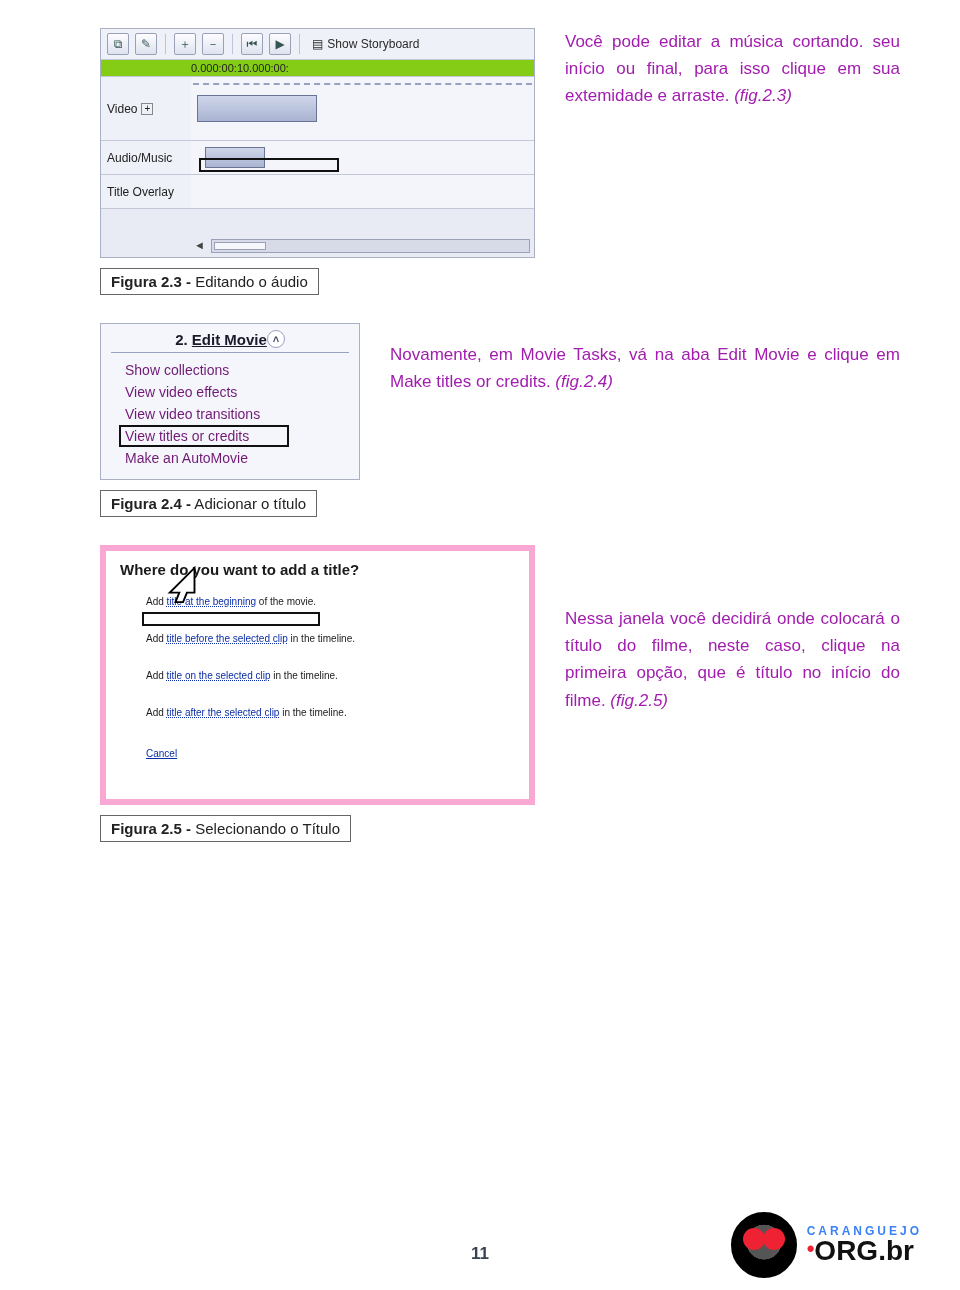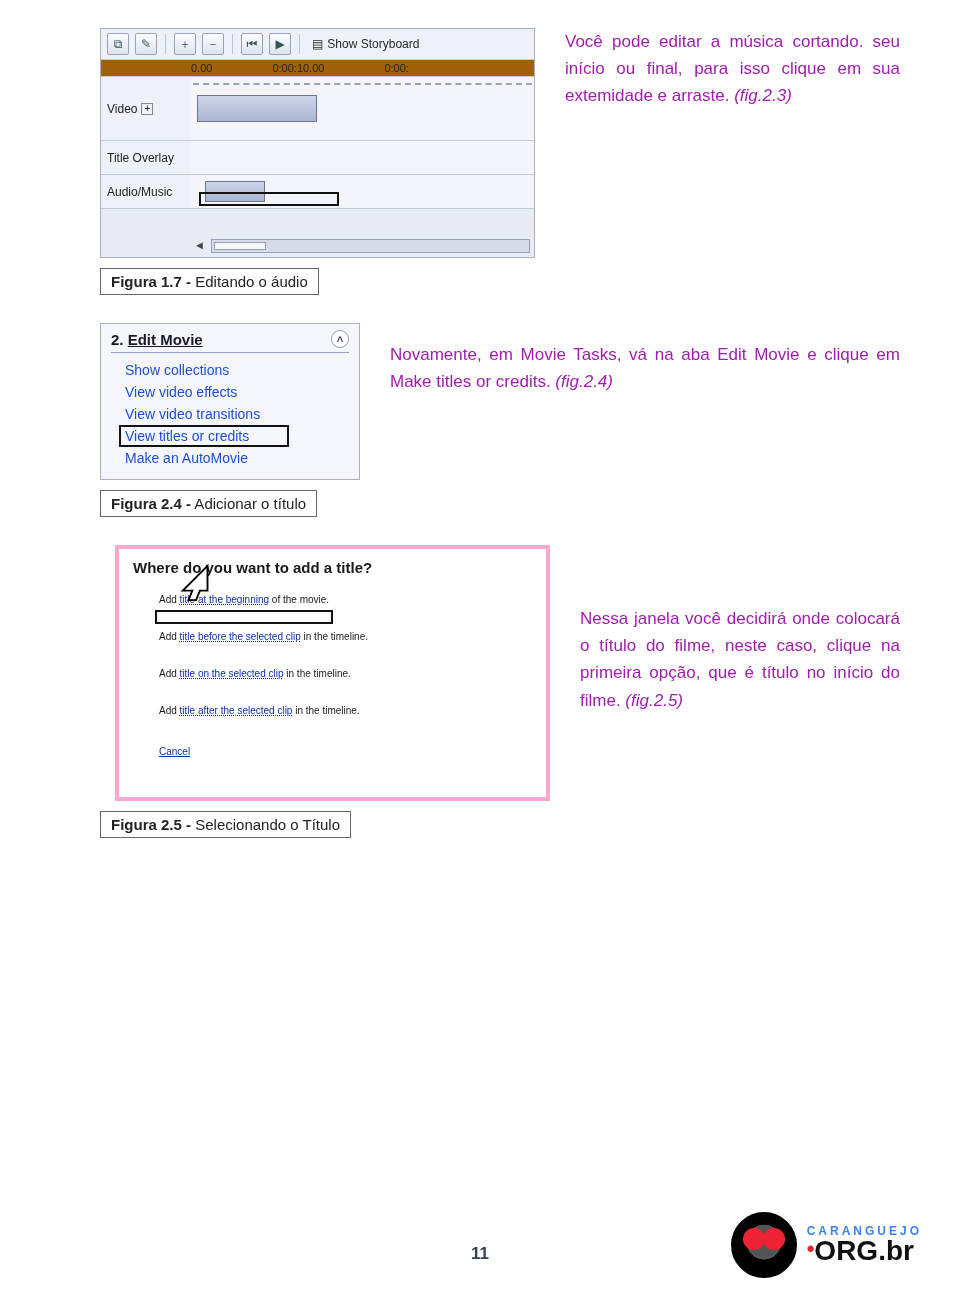--- a/index.html
+++ b/index.html
@@ -35,23 +35,23 @@
     border-radius: 2px; display:flex;align-items:center;justify-content:center;
     font-size: 12px; color:#355;
   }
   .tb-sep { width:1px; height:20px; background:#bfc4d6; margin:0 2px; }
   .tb-storyboard {
     display:flex; align-items:center; gap:4px;
     padding: 0 4px; height:22px;
   }
   .ruler {
     display:flex; font-size:11px; color:#222;
-    padding: 2px 0 2px 90px; gap: 60px;
+    padding: 2px 0 2px 90px; 
     border-bottom:1px solid #c3c8d9;
-    background:#a16207;
+    background:#84cc16;
   }
   .ruler span { position:relative; }
   .track-row { display:flex; align-items:center; border-bottom:1px solid #c3c8d9; height:34px; }
   .track-row.tall { height:64px; }
   .track-label { width:90px; padding-left:6px; font-size:12px; color:#222; background:#eef1f8; height:100%; display:flex; align-items:center; gap:4px;}
   .track-area { flex:1; height:100%; background:#f3f5fa; position:relative; }
   .track-area.dash::before{
     content:""; position:absolute; top:6px; left:2px; right:2px; height:6px;
     border-top:2px dashed #9aa0bf;
   }
@@ -86,38 +86,38 @@
   }
   .caption-box b { font-weight: 700; }
 
   
   .row2 { display:flex; gap:30px; margin-top: 28px; }
   .taskpane {
     width: 260px; border:1px solid #aab0c4; background:#f4f6fb;
     padding: 6px 10px 10px 10px; font-size:14px; color:#2a2a66;
   }
   .taskpane-head {
-    display:flex; align-items:center; justify-content:space-between;
+    display:flex; align-items:center; justify-content:center;
     font-weight:700; color:#1a1a2a; font-size:15px;
     border-bottom:1px solid #9aa0bf; padding-bottom:4px; margin-bottom:6px;
   }
   .taskpane ul { list-style:none; margin:0; padding:0 0 0 14px; }
-  .taskpane li { padding:3px 0; color:#1d4ed8; }
+  .taskpane li { padding:3px 0; color:#701a75; }
   .taskpane li.marked { position:relative; }
   .taskpane li.marked::after{
     content:""; position:absolute; left:-6px; right:60px; top:0; bottom:0;
     border:2px solid #111;
   }
   .chev { width:18px;height:18px;border:1px solid #9aa0bf;border-radius:50%;display:flex;align-items:center;justify-content:center;font-size:11px;color:#446; background:#fff;}
 
   
   .row3 { display:flex; gap:30px; margin-top: 28px; }
   .wizard {
-    width: 435px; border:4px solid #f9a8d4; background:#fff;
-    padding: 10px 14px 14px 14px; font-size:14px; color:#1a1a1a;margin-left:15px;
+    width: 435px; border:6px solid #f9a8d4; background:#fff;
+    padding: 10px 14px 14px 14px; font-size:14px; color:#1a1a1a;
   }
   .wizard h4 { margin:0 0 18px 0; font-size:15px; font-weight:700; }
   .wizard p { margin: 0 0 26px 0; font-size:10px; }
   .wizard p.first { position:relative; padding-left:26px; }
   .wizard p.first .underline-box{
     position:absolute; left:22px; top:16px; width:178px; height:14px; border:2px solid #111;
   }
   .wizard a { color:#0a2ea8; text-decoration: underline dotted; }
   .wizard a.solid { text-decoration: underline; }
   .arrow-cursor {
@@ -181,38 +181,38 @@
           <div class="track-label">
             <span>Video</span>
             <span style="border:1px solid #888;width:12px;height:12px;display:inline-flex;align-items:center;justify-content:center;font-size:10px;">+</span>
           </div>
           <div class="track-area dash">
             <div class="clip wide"></div>
           </div>
         </div>
         <div class="track-row">
           <div class="track-label">
-              <span>Title Overlay</span>
-            </div>
-          <div class="track-area"></div>
-        </div>
-        <div class="track-row">
-          <div class="track-label">
               <span>Audio/Music</span>
             </div>
           <div class="track-area">
             <div class="clip"></div>
             <div class="trim-bar"></div>
           </div>
         </div>
+        <div class="track-row">
+          <div class="track-label">
+              <span>Title Overlay</span>
+            </div>
+          <div class="track-area"></div>
+        </div>
         <div class="scroll-h"></div>
       </div>
 
       <div class="caption-box">
-        <b>Figura 1.7 -</b><span> Editando o áudio</span>
+        <b>Figura 2.3 -</b><span> Editando o áudio</span>
       </div>
     </div>
 
     <div class="para" style="flex:1;">
       <span>Você pode editar a música cortando. seu início ou final, para isso clique em sua extemidade e arraste.</span>
       <span class="fig-ref">(fig.2.3)</span>
     </div>
   </div>
 
   <div class="row2">

